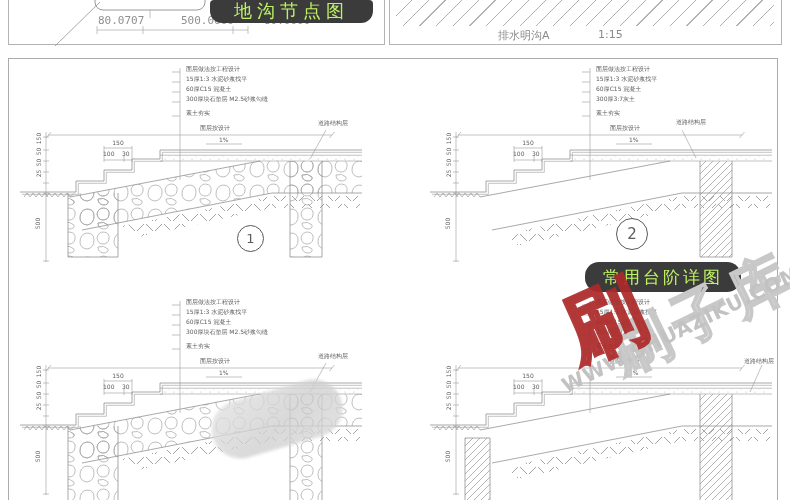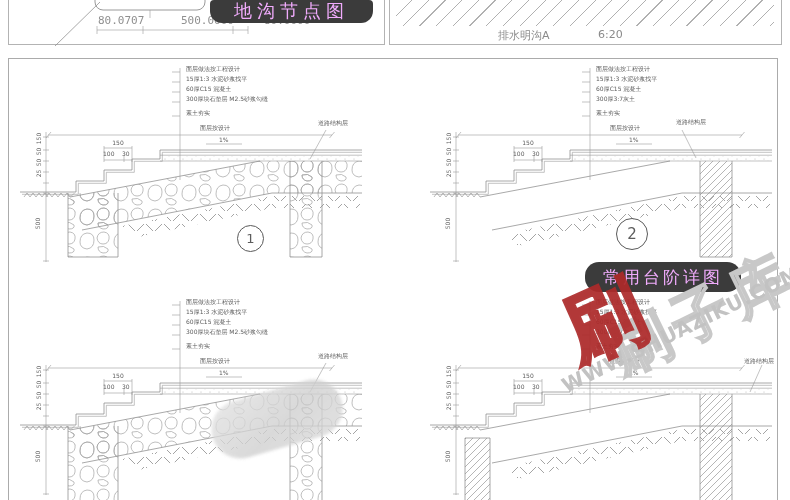--- a/index.html
+++ b/index.html
@@ -11,21 +11,21 @@
   .tr-box{position:absolute;left:389px;top:-2px;width:391px;height:46px;
           border:1px solid #b3b3b3;border-top:none;background:#fff;}
   .hatch-band{position:absolute;left:6px;top:2px;width:378px;height:26px;
           background:repeating-linear-gradient(135deg,transparent 0 11px,#9d9d9d 11px 11.8px);opacity:.8;}
   .dimtxt{position:absolute;font-family:"DejaVu Sans Mono",monospace;font-size:11px;color:#8f8f8f;}
   .cap{position:absolute;font-size:11px;color:#8a8a8a;}
   
   .main-frame{position:absolute;left:8px;top:58px;width:768px;height:442px;
           border:1px solid #ababab;border-bottom:none;background:#fff;}
   
-  .badge{position:absolute;background:#3b3b3b;color:#f0abfc;text-align:center;
+  .badge{position:absolute;background:#3b3b3b;color:#bef264;text-align:center;
          white-space:nowrap;z-index:30;}
   .badge-tl{left:210px;top:0;width:163px;height:23px;line-height:22px;font-size:18px;
          letter-spacing:5px;border-radius:4px 4px 12px 12px;}
   .badge-main{left:585px;top:262px;width:156px;height:30px;line-height:30px;font-size:17px;
          letter-spacing:3px;border-radius:14px;z-index:31;}
   
   .quad{position:absolute;width:366px;height:212px;z-index:10;}
   .quad span{position:absolute;color:#5c5c5c;white-space:nowrap;}
   .cal{left:176px;font-size:6px;}
   .c0{top:3px}.c1{top:13px}.c2{top:23px}.c3{top:33px}.c4{top:47px}
@@ -69,21 +69,21 @@
 
   <div class="tl-box">
     <span class="dimtxt" style="left:89px;top:16px">80.0707</span>
     <span class="dimtxt" style="left:172px;top:16px">500.0000</span>
     <span class="dimtxt" style="left:255px;top:16px">80.0000</span>
   </div>
 
   <div class="tr-box">
     <div class="hatch-band"></div>
     <span class="cap" style="left:108px;top:30px">排水明沟A</span>
-    <span class="cap" style="left:208px;top:30px">6:20</span>
+    <span class="cap" style="left:208px;top:30px">1:15</span>
   </div>
 
   <div class="main-frame"></div>
 
   <svg class="cad" width="790" height="500" viewBox="0 0 790 500">
     <defs>
       <pattern id="dots" width="9" height="5" patternUnits="userSpaceOnUse">
         <circle cx="2" cy="2" r=".5" fill="#ababab"></circle>
           <circle cx="6" cy="4" r=".4" fill="#ababab"></circle>
       </pattern>

